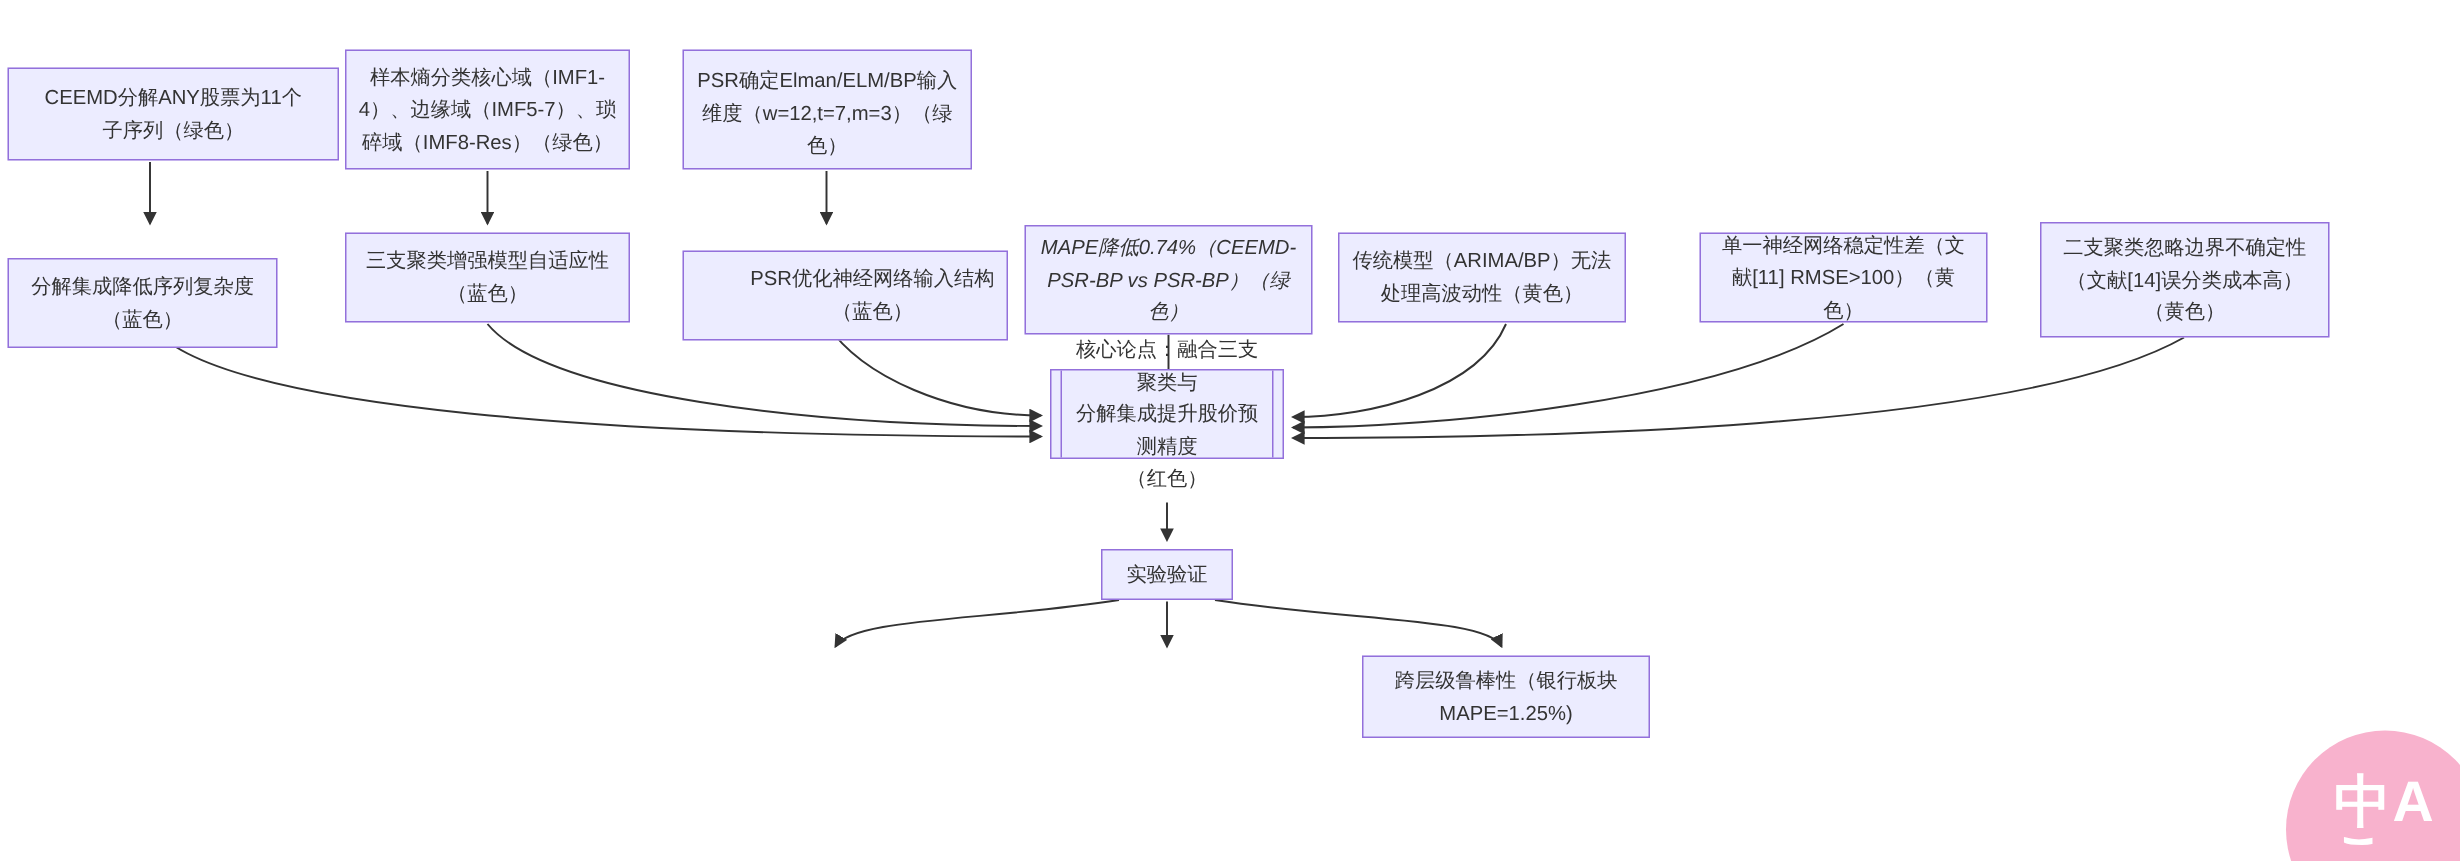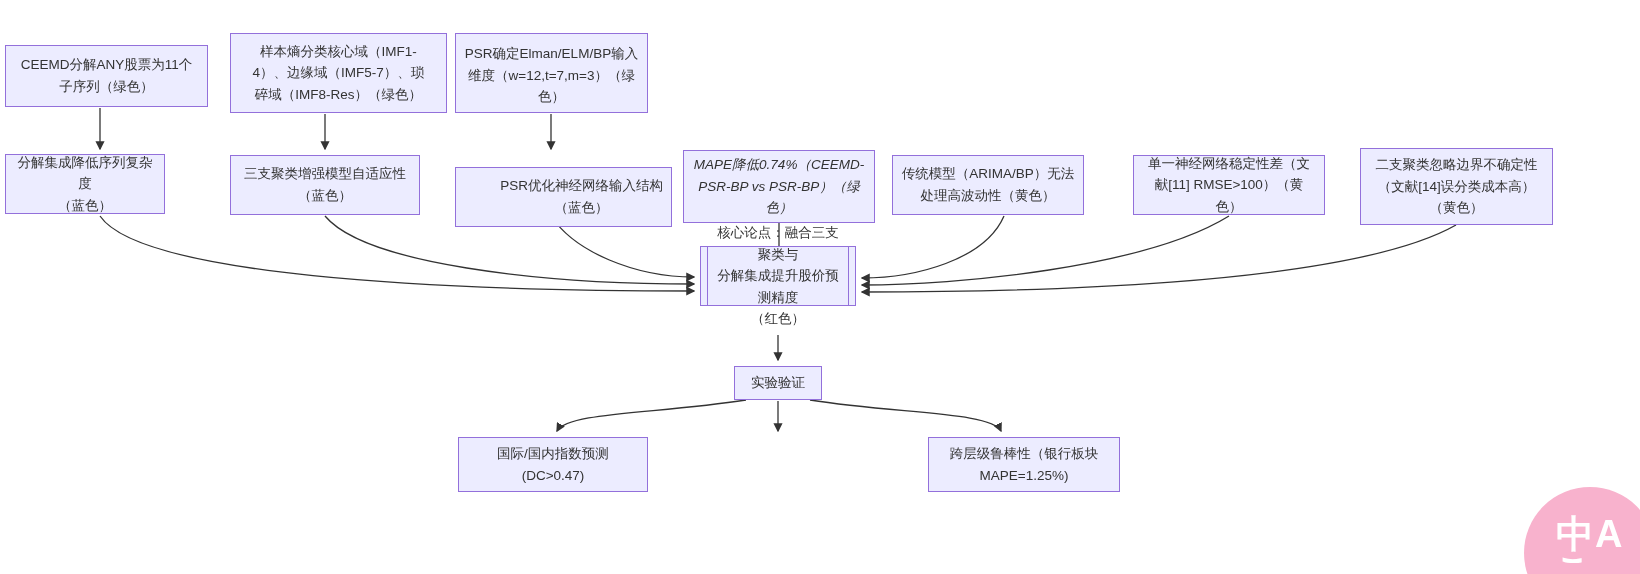--- a/index.html
+++ b/index.html
@@ -83,36 +83,36 @@
       <path d="M1004,216 C985,260 915,278 862,278" marker-end="url(#arrow)"></path>
       <path d="M1229,216 C1145,268 955,285 862,285" marker-end="url(#arrow)"></path>
       <path d="M1456,225 C1345,288 1005,292 862,292" marker-end="url(#arrow)"></path>
       <path d="M778,335 L778,360" marker-end="url(#arrow)"></path>
       <path d="M746,400 C655,414 568,412 557,431" marker-end="url(#arrow)"></path>
       <path d="M778,401 L778,431" marker-end="url(#arrow)"></path>
       <path d="M810,400 C900,414 992,412 1001,431" marker-end="url(#arrow)"></path>
     </g>
   </svg>
 
-  <div class="node" style="left:5px;top:45px;width:203px;height:62px;">
+  <div class="node" style="left:5px;top:45px;width:221px;height:62px;">
     <span class="lbl">CEEMD分解ANY股票为11个
 子序列（绿色）</span>
   </div>
-  <div class="node" style="left:230px;top:33px;width:217px;height:80px;">
+  <div class="node" style="left:230px;top:33px;width:190px;height:80px;">
     <span class="lbl">样本熵分类核心域（IMF1-
 4）、边缘域（IMF5-7）、琐
 碎域（IMF8-Res）（绿色）</span>
   </div>
   <div class="node" style="left:455px;top:33px;width:193px;height:80px;align-items:flex-end;">
     <span class="lbl">PSR确定Elman/ELM/BP输入
 维度（w=12,t=7,m=3）（绿
 色）</span>
   </div>
 
-  <div class="node" style="left:5px;top:154px;width:160px;height:60px;">
+  <div class="node" style="left:5px;top:172px;width:180px;height:60px;">
     <span class="lbl">分解集成降低序列复杂度
 （蓝色）</span>
   </div>
   <div class="node" style="left:230px;top:155px;width:190px;height:60px;">
     <span class="lbl">三支聚类增强模型自适应性
 （蓝色）</span>
   </div>
   <div class="node" style="left:455px;top:167px;width:217px;height:60px;justify-content:flex-end;">
     <span class="lbl">PSR优化神经网络输入结构
 （蓝色）</span>
@@ -140,25 +140,21 @@
     <div class="core-lines"></div>
     <span class="lbl">核心论点：融合三支聚类与
 分解集成提升股价预测精度
 （红色）</span>
   </div>
 
   <div class="node" style="left:734px;top:366px;width:88px;height:34px;">
     <span class="lbl">实验验证</span>
   </div>
 
-  <div class="node" style="left:458px;top:437px;width:190px;height:55px;">
-    <span class="lbl">国际/国内指数预测
-(DC&gt;0.47)</span>
-  </div>
-  <div class="node" style="left:908px;top:437px;width:192px;height:55px;margin-left:20px;">
+  <div class="node" style="left:908px;top:437px;width:192px;height:55px;">
     <span class="lbl">跨层级鲁棒性（银行板块
 MAPE=1.25%)</span>
   </div>
 
   <div class="translate-badge">
     <span class="glyph-top">中A</span>
     <span class="glyph-bottom">こ</span>
   </div>
 
 </div>

